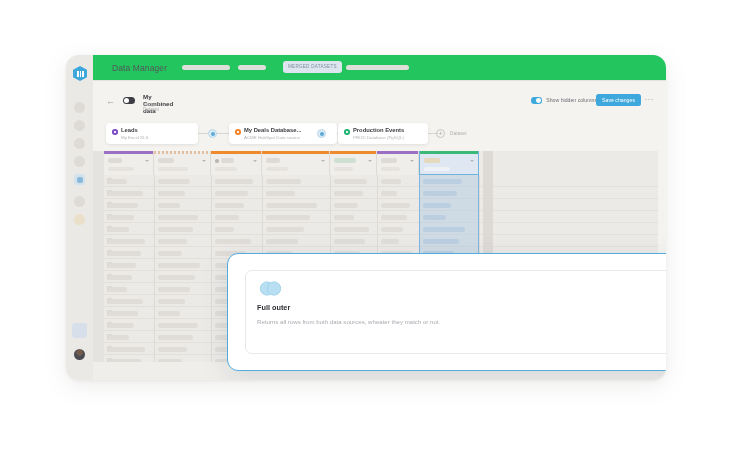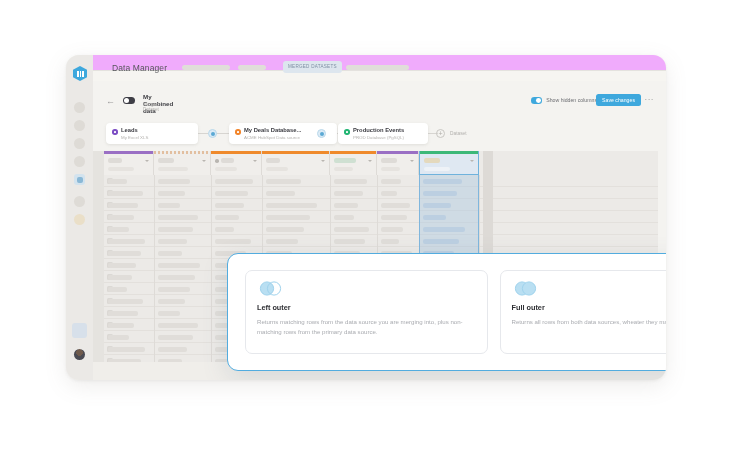--- a/index.html
+++ b/index.html
@@ -93,22 +93,22 @@
     left: 8px; bottom: 20px;
     width: 11px; height: 11px;
     border-radius: 50%;
     background: radial-gradient(circle at 50% 32%, #6f5a4c 0 34%, #4a4a52 36% 100%);
   }
 
   
   .topbar {
     position: absolute;
     left: 27px; top: 0;
-    right: 0; height: 16px;
-    background: #f0abfc;
+    right: 0; height: 26px;
+    background: #22c55e;
     border-bottom: 1px solid #e4e2de;
   }
   .app-title {
     position: absolute;
     left: 19px; top: 8px;
     font-size: 8.5px;
     color: #55565a;
     letter-spacing: 0.1px;
   }
   .bar-skel {
@@ -752,30 +752,20 @@
         <div class="scroll-nub" id="scrollnub" style="left: 390px; bottom: 0px;"></div>
       </div>
       <div class="footer-strip"></div>
 
       <div class="modal">
         <div class="cards" id="cards">
             <div class="card">
               <div class="venn">
                 <svg width="27" height="15" viewBox="0 0 25 15">
                   <circle cx="9" cy="7.5" r="6.6" fill="#b9dff2" stroke="#9fd2ec" stroke-width="1"></circle>
-            <circle cx="16" cy="7.5" r="6.6" fill="none" stroke="#9fd2ec" stroke-width="1"></circle>
-                </svg>
-              </div>
-              <div class="card-title">Left outer</div>
-              <div class="card-desc">Returns matching rows from the data source you are merging into, plus non-matching rows from the primary data source.</div>
-            </div>
-            <div class="card">
-              <div class="venn">
-                <svg width="27" height="15" viewBox="0 0 25 15">
-                  <circle cx="9" cy="7.5" r="6.6" fill="#b9dff2" stroke="#9fd2ec" stroke-width="1"></circle>
             <circle cx="16" cy="7.5" r="6.6" fill="#b9dff2" stroke="#9fd2ec" stroke-width="1"></circle>
                 </svg>
               </div>
               <div class="card-title">Full outer</div>
               <div class="card-desc">Returns all rows from both data sources, wheater they match or not.</div>
             </div>
           </div>
       </div>
 
     </div>

